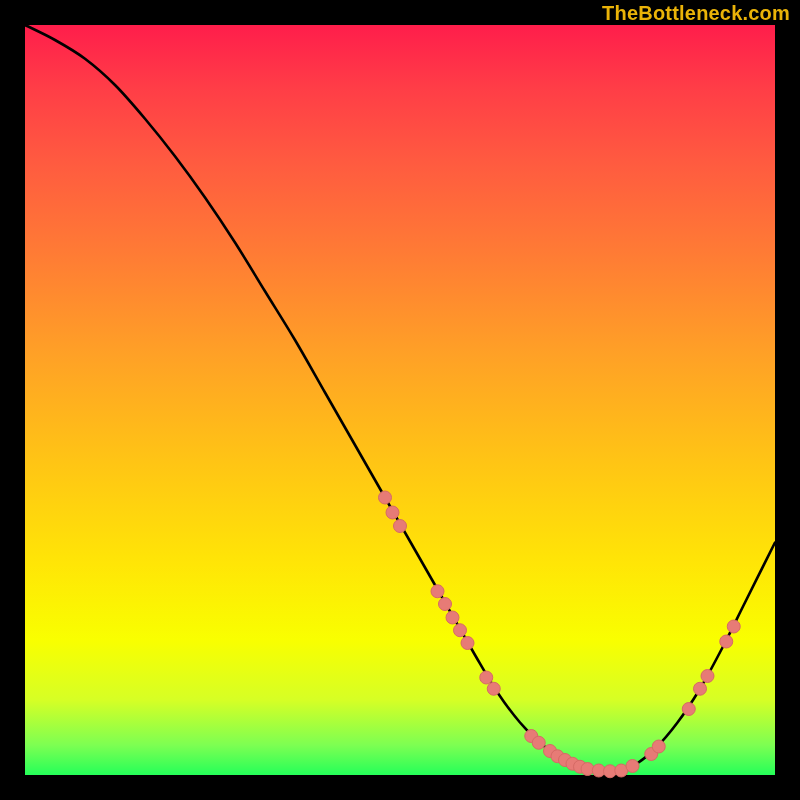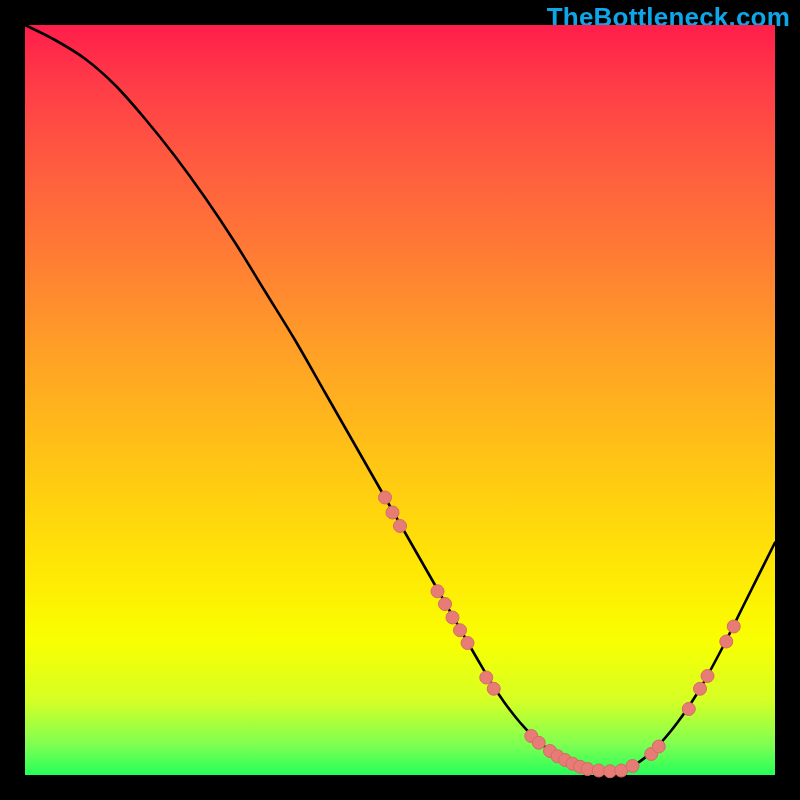--- a/index.html
+++ b/index.html
@@ -14,22 +14,22 @@
   .frame {
     position: relative;
     width: 800px;
     height: 800px;
     background: #000;
   }
   .watermark {
     position: absolute;
     top: 2px;
     right: 10px;
-    color: #0ea5e9;
-    font-size: 26px;
+    color: #eab308;
+    font-size: 20px;
     font-weight: 600;
     letter-spacing: 0.2px;
     user-select: none;
   }
   
   .plot {
     position: absolute;
     left: 25px;
     top: 25px;
     width: 750px;

